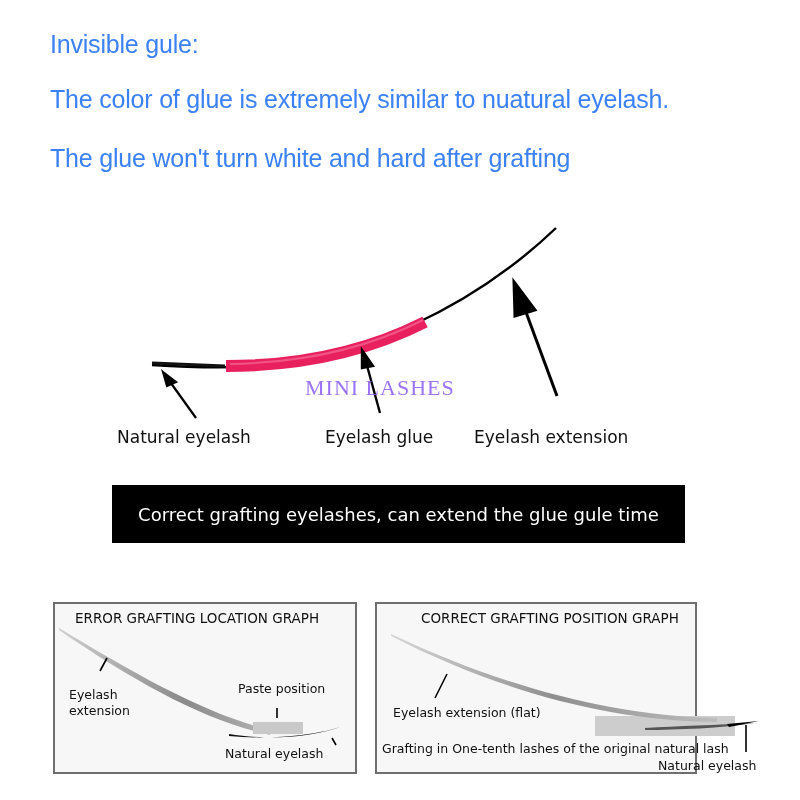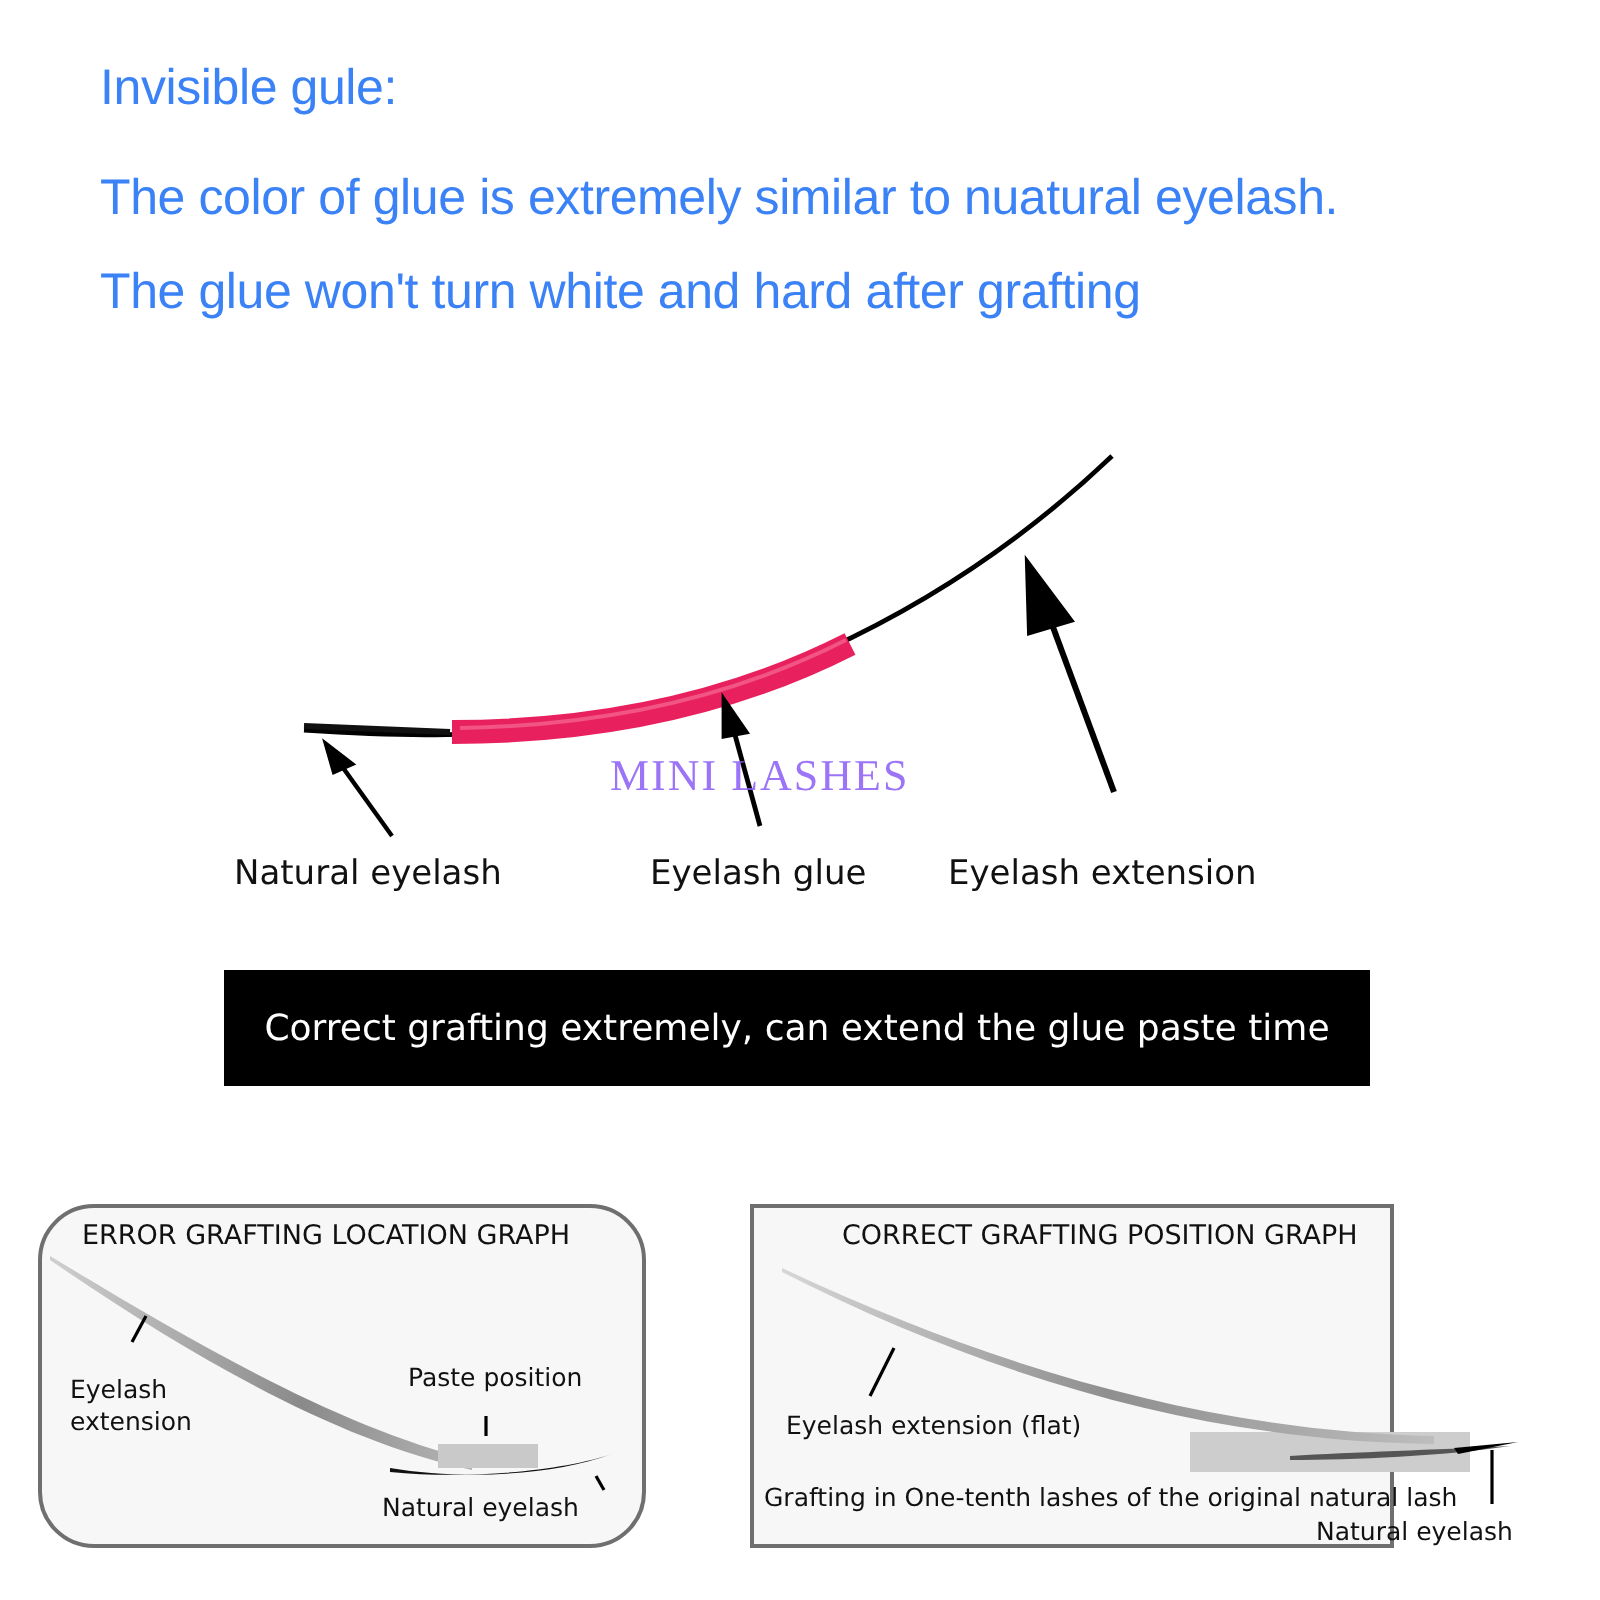--- a/index.html
+++ b/index.html
@@ -5,38 +5,38 @@
     html, body { margin: 0; padding: 0; }
     body {
       width: 800px; height: 800px; background: #ffffff; position: relative; overflow: hidden;
       font-family: "Liberation Sans", sans-serif; color: #111;
     }
     .intro-line {
       position: absolute; left: 50px; font-size: 25px; color: #3b82f6; white-space: nowrap; letter-spacing: -0.2px;
     }
     #l1 { top: 30px; }
     #l2 { top: 85px; }
-    #l3 { top: 132px; }
+    #l3 { top: 144px; }
     svg.diagram { position: absolute; left: 0; top: 0; }
     .label {
       position: absolute; font-family: "DejaVu Sans", sans-serif; font-size: 17px; color: #111; white-space: nowrap;
     }
     .watermark {
       position: absolute; left: 305px; top: 375px; font-family: "Liberation Serif", serif;
       font-size: 22px; color: #8b5cf6; letter-spacing: 1px; opacity: 0.85;
     }
     .banner {
       position: absolute; left: 112px; top: 485px; width: 573px; height: 58px; background: #000;
       color: #fff; display: flex; align-items: center; justify-content: center;
       font-family: "DejaVu Sans", sans-serif; font-size: 18px;
     }
     .panel {
       position: absolute; top: 602px; height: 172px; border: 2px solid #6f6f6f; background: #f7f7f7; box-sizing: border-box;
     }
-    #panel-error { left: 19px; width: 304px; border-radius: 28px; }
+    #panel-error { left: 53px; width: 304px; }
     #panel-correct { left: 375px; width: 322px; }
     .panel-title {
       position: absolute; top: 6px; font-family: "DejaVu Sans", sans-serif; font-size: 13.5px; color: #111; white-space: nowrap;
     }
     .plabel {
       position: absolute; font-family: "DejaVu Sans", sans-serif; font-size: 12.5px; color: #111; white-space: nowrap; line-height: 17px;
     }
     .panel svg { position: absolute; left: 0; top: 0; }
   </style>
 </head>
@@ -69,21 +69,21 @@
   </g>
 </svg>
 
 <div class="watermark">MINI LASHES</div>
 
 <div class="label" style="left:117px; top:427px;">Natural  eyelash</div>
 <div class="label" style="left:325px; top:427px;">Eyelash glue</div>
 <div class="label" style="left:474px; top:427px;">Eyelash extension</div>
 
 <div class="banner">
-  <span>Correct grafting extremely, can extend the glue paste time</span>
+  <span>Correct grafting eyelashes, can extend the glue gule time</span>
 </div>
 
 <div class="panel" id="panel-error">
   <div class="panel-title" style="left:20px;">ERROR GRAFTING LOCATION GRAPH</div>
   <svg width="304" height="172">
     <defs>
       <linearGradient id="gext1" x1="0" y1="0" x2="1" y2="0">
         <stop offset="0" stop-color="#cfcfcf"></stop>
         <stop offset="0.6" stop-color="#8a8a8a"></stop>
         <stop offset="1" stop-color="#b5b5b5"></stop>

